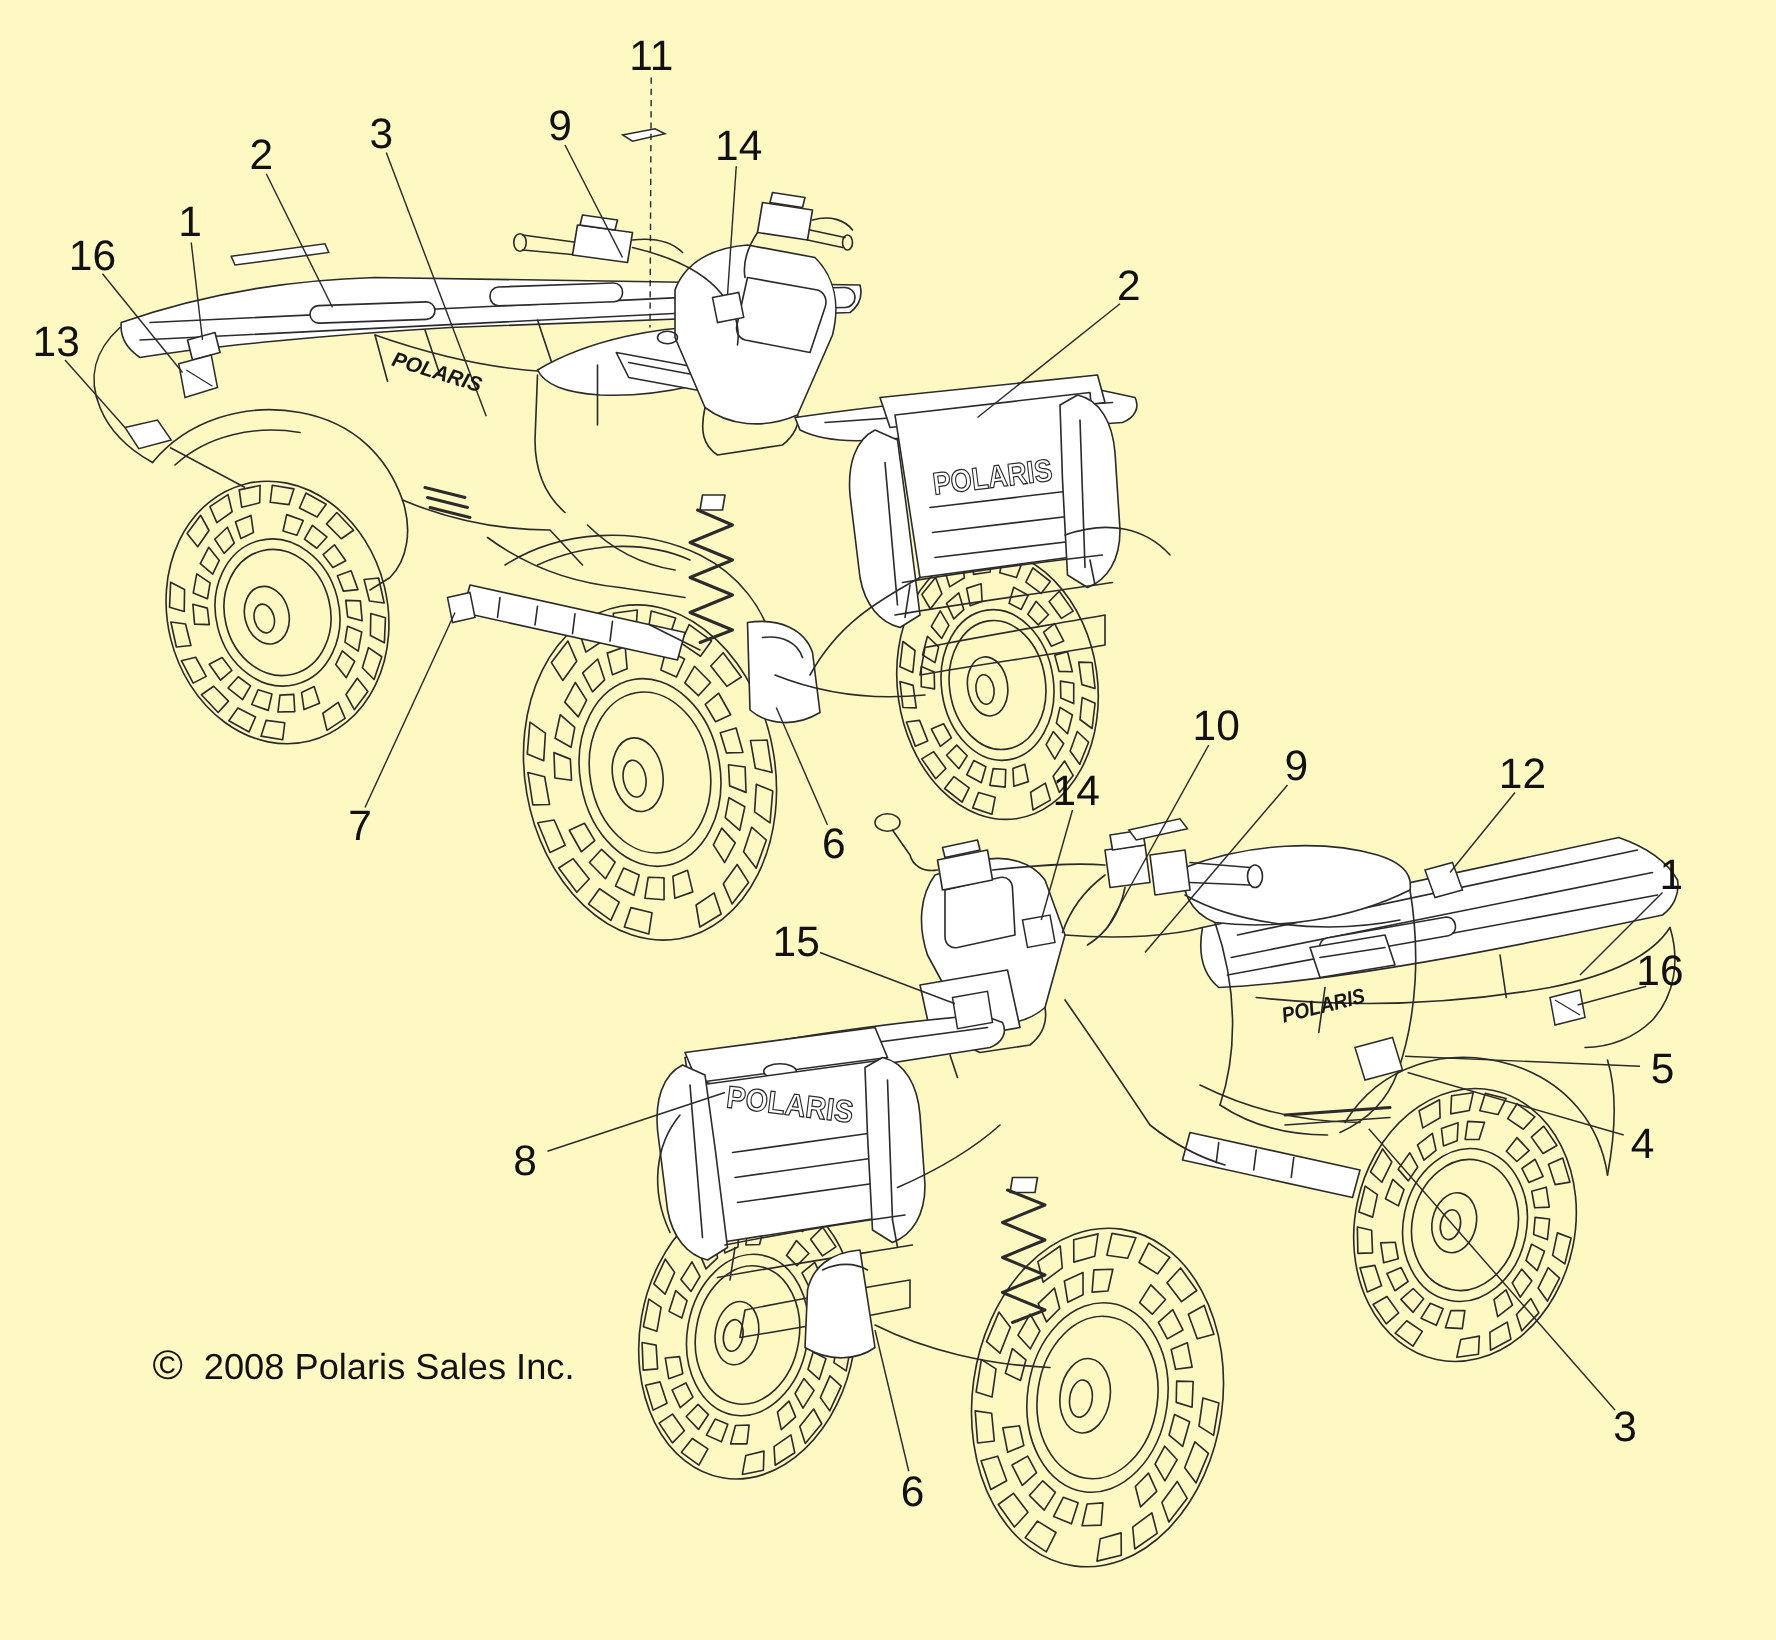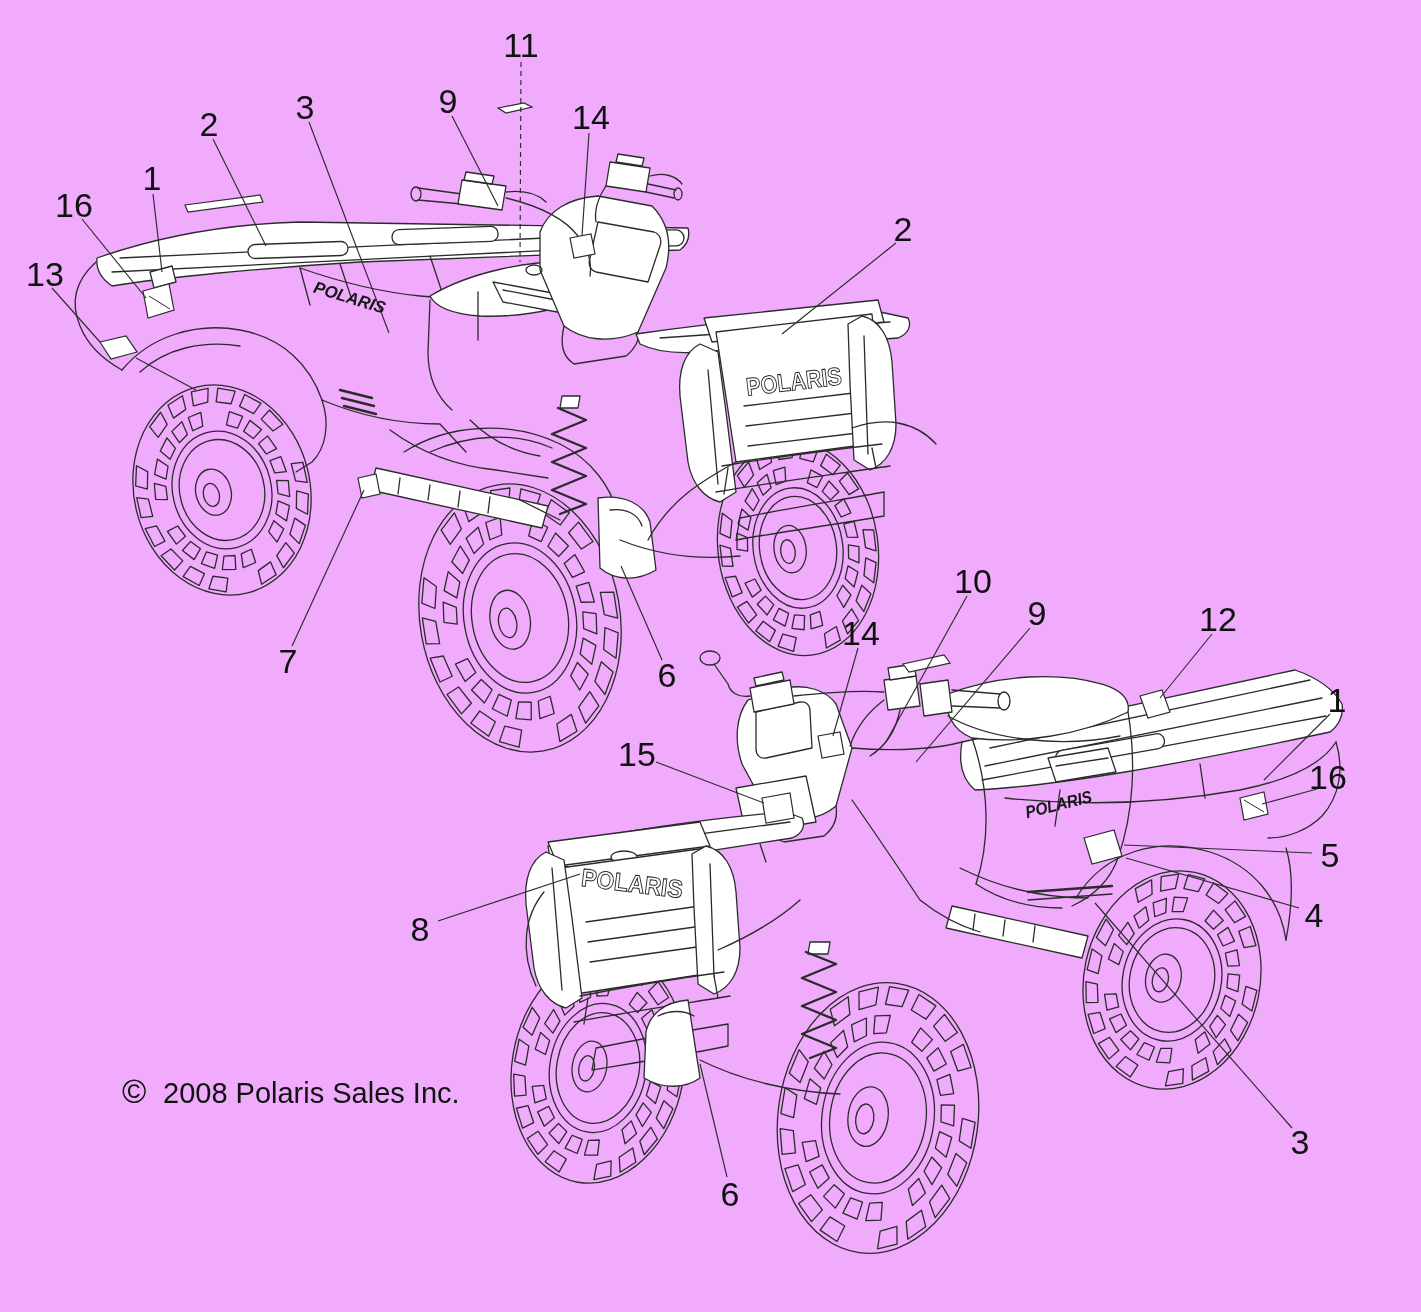--- a/index.html
+++ b/index.html
@@ -1,17 +1,17 @@
 <!DOCTYPE html>
 <html><head>
 <meta charset="utf-8">
 <style>
   html,body{margin:0;padding:0;background:#ffffff;}
   body{font-family:"Liberation Sans", sans-serif;}
-  .stage{position:relative;width:1421px;height:1312px;background:#f0abfc;overflow:hidden;}
+  .stage{position:relative;width:1421px;height:1312px;background:#fef9c3;overflow:hidden;}
   svg{display:block;}
   .art path,.art line,.art polyline,.art ellipse,.art rect,.art polygon{
     stroke:#2b2b2b;stroke-width:1.3;fill:none;stroke-linecap:round;stroke-linejoin:round;}
   .art .w{fill:#ffffff;}
   .art .thick{stroke-width:2.4;}
   .leader{stroke:#2b2b2b;stroke-width:1.15;fill:none;}
   .leader.dashed{stroke-dasharray:5 4;}
   .callout{font-family:"Liberation Sans", sans-serif;font-size:34px;fill:#111;text-anchor:middle;}
   .decal{stroke:#2b2b2b;stroke-width:1.2;fill:#ffffff;}
   .decal-inner{stroke:#2b2b2b;stroke-width:1;fill:none;}

